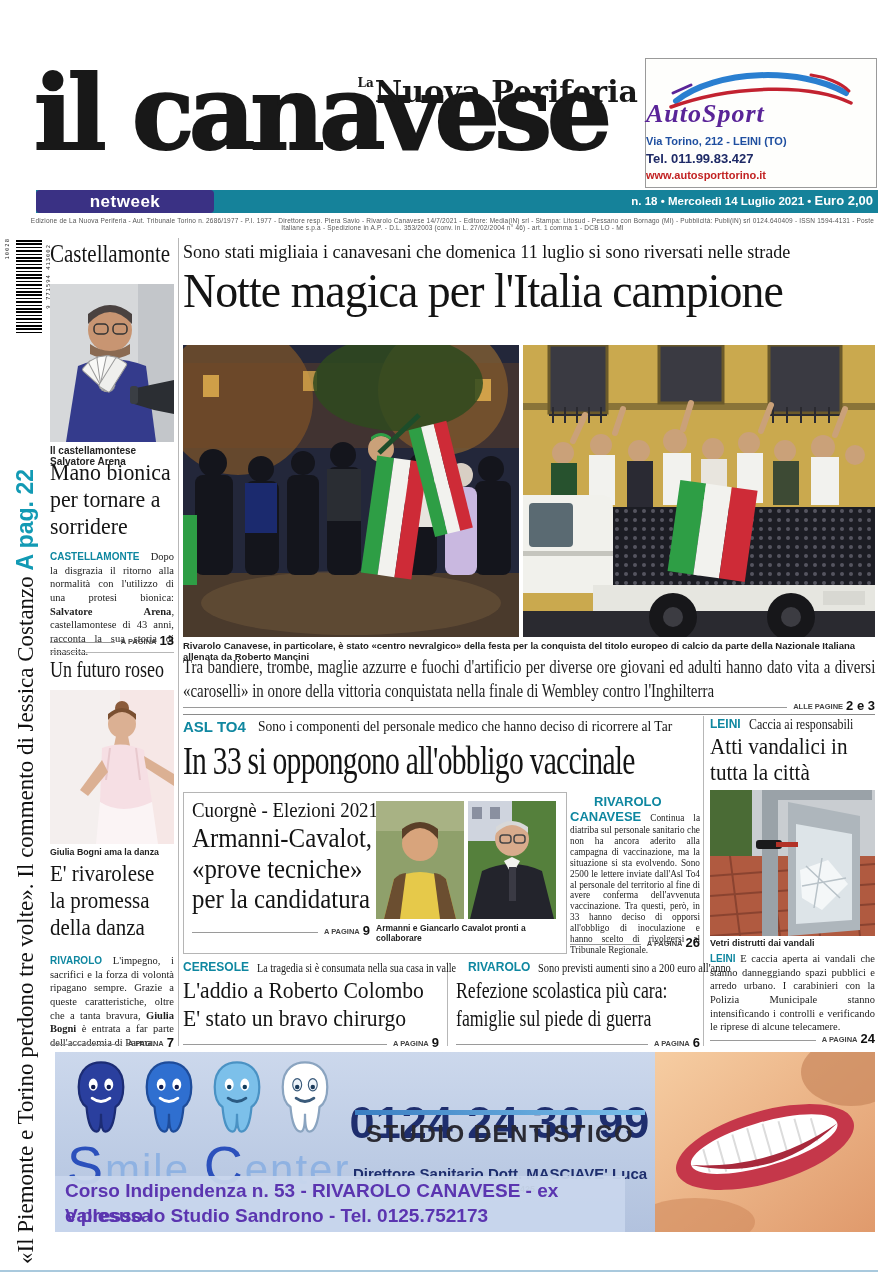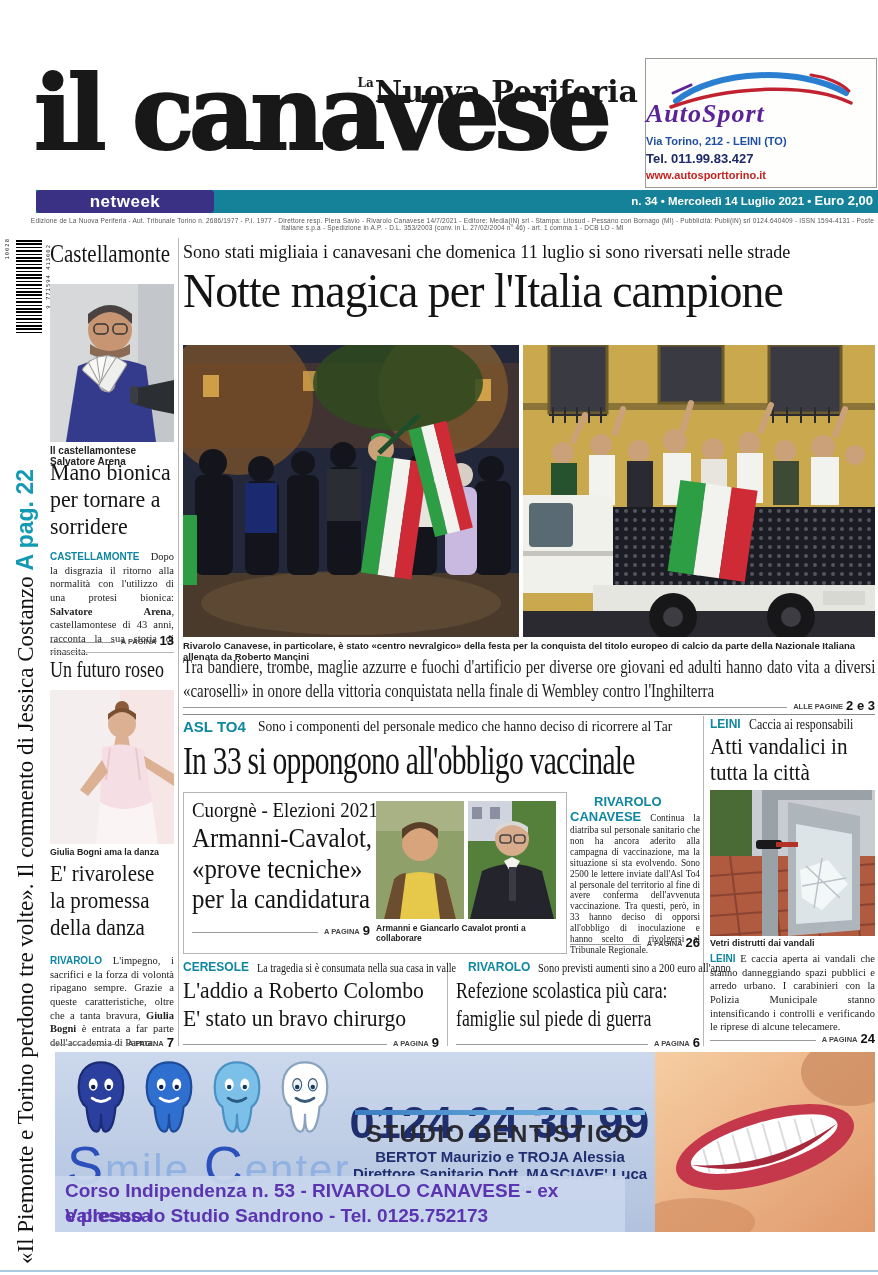--- a/index.html
+++ b/index.html
@@ -71,21 +71,21 @@
       <path d="M12,30 L30,22" stroke="#5a2498" stroke-width="3" stroke-linecap="round"></path>
     </svg>
     <div class="abs as-name" style="left:0;top:40px;width:228px;">AutoSport</div>
     <div class="abs as-line1" style="left:0;top:76px;width:228px;">Via Torino, 212 - LEINI (TO)</div>
     <div class="abs as-line2" style="left:0;top:92px;width:228px;">Tel. 011.99.83.427</div>
     <div class="abs as-line3" style="left:0;top:110px;width:228px;">www.autosporttorino.it</div>
   </div>
 
   <div class="abs nw-bar" style="left:36px;top:190px;width:845px;height:23px;">
     <div class="abs nw-logo" style="left:0;top:0;width:178px;height:23px;">netweek</div>
-    <div class="abs nw-issue" style="right:8px;top:0;width:400px;"><span>n. 34 • Mercoledì 14 Luglio 2021 •</span> <b>Euro 2,00</b></div>
+    <div class="abs nw-issue" style="right:8px;top:0;width:400px;"><span>n. 18 • Mercoledì 14 Luglio 2021 •</span> <b>Euro 2,00</b></div>
   </div>
   <div class="abs colophon" style="left:30px;top:217px;width:845px;">Edizione de La Nuova Periferia - Aut. Tribunale Torino n. 2686/1977 - P.I. 1977 - Direttore resp. Piera Savio - Rivarolo Canavese 14/7/2021 - Editore: Media(iN) srl - Stampa: Litosud - Pessano con Bornago (MI) - Pubblicità: Publi(iN) srl 0124.640409 - ISSN 1594-4131 - Poste Italiane s.p.a - Spedizione in A.P. - D.L. 353/2003 (conv. in L. 27/02/2004 n° 46) - art. 1 comma 1 - DCB LO - MI</div>
 
   <div class="abs" style="left:8px;top:238px;width:40px;height:98px;">
     <div class="bars abs" style="left:8px;top:2px;width:26px;height:94px;"></div>
     <span class="bc-num" style="right:-3px;top:6px;">9 771594 413002</span>
     <span class="bc-num" style="left:-4px;top:0;">10028</span>
   </div>
   <div class="abs vtext" style="left:12px;top:1264px;width:935px;"><span class="vquote">«Il Piemonte e Torino perdono tre volte». Il commento di Jessica Costanzo </span><span class="vpage">A pag. 22</span></div>
 
@@ -431,21 +431,20 @@
         <ellipse cx="35" cy="24" rx="4" ry="5.5" fill="#eef4fa" stroke="#3a5a7a"></ellipse>
           <circle cx="35" cy="26" r="2" fill="#1a3a5a"></circle>
         <path d="M20,36 Q28,42 36,36" fill="none" stroke="#3a5a7a" stroke-width="2.5" stroke-linecap="round"></path>
       </svg>
     </div>
     <div class="abs ad-brand" style="left:12px;top:82px;"><span class="big">S</span><span>mile </span><span class="big">C</span><span>enter</span></div>
 
     <div class="abs ad-phone" style="left:290px;top:6px;width:310px;">0124 24 30 99</div>
     <div class="abs" style="left:300px;top:58px;width:290px;height:5px;background:linear-gradient(90deg,#3a7ec2,#7cc0ea);"></div>
     <div class="abs ad-studio" style="left:290px;top:68px;width:310px;">STUDIO DENTISTICO</div>
-    <div class="abs ad-team" style="left:290px;top:96px;width:310px;">BERTOT Maurizio e TROJA Alessia</div>
     <div class="abs ad-team" style="left:290px;top:113px;width:310px;">Direttore Sanitario Dott. MASCIAVE' Luca</div>
     <div class="abs ad-albo" style="left:290px;top:132px;width:310px;">- Iscriz. Albo 2425 -</div>
 
     <div class="abs" style="left:0;top:124px;width:570px;height:56px;background:rgba(200,214,236,0.95);">
       <div class="abs ad-addr" style="left:10px;top:3px;width:556px;">Corso Indipendenza n. 53 - RIVAROLO CANAVESE - ex Vallesusa</div>
       <div class="abs ad-addr" style="left:10px;top:28px;width:556px;">e presso lo Studio Sandrono - Tel. 0125.752173</div>
     </div>
 
     <div class="ph" style="left:600px;top:0;width:220px;height:180px;background:none;">
       <svg viewBox="0 0 220 180" preserveAspectRatio="none">

